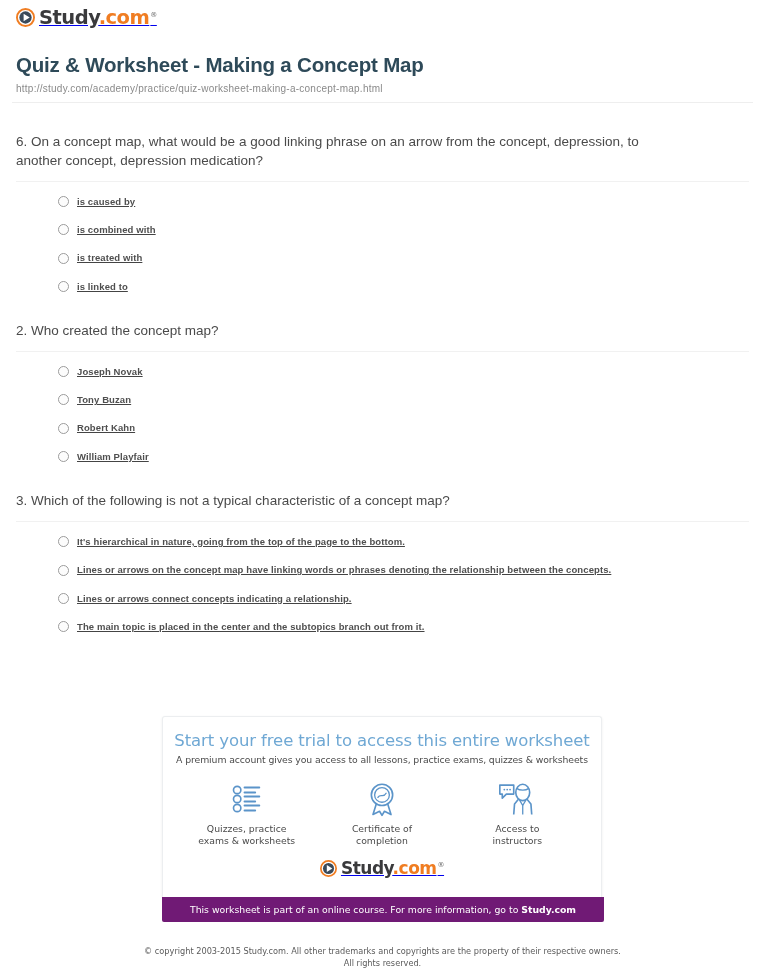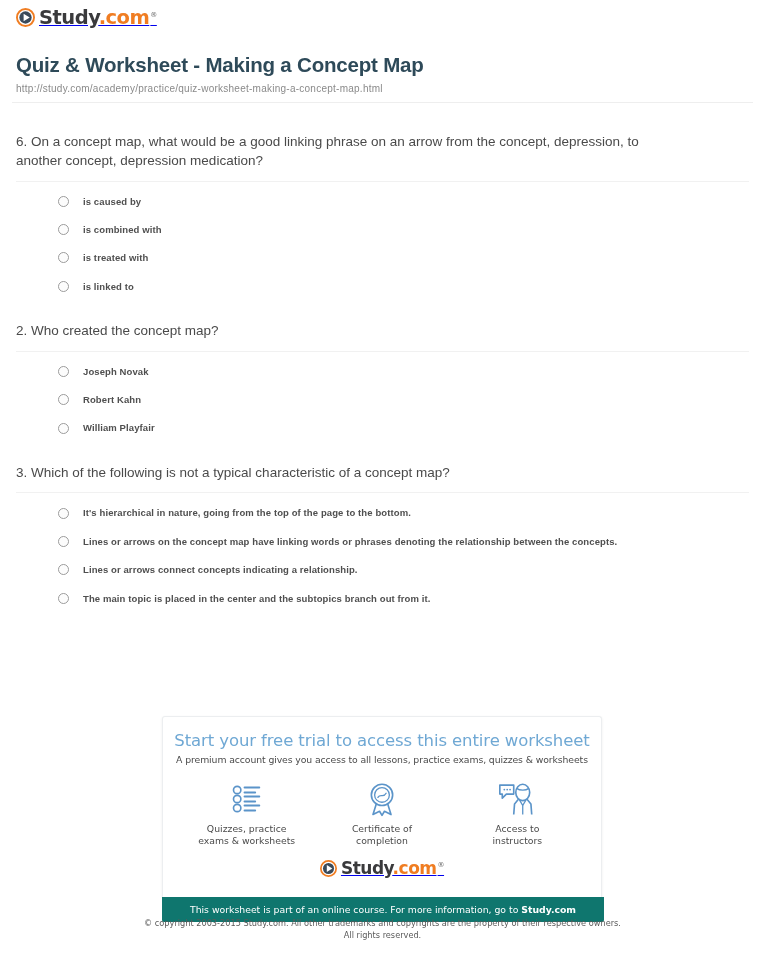--- a/index.html
+++ b/index.html
@@ -98,23 +98,24 @@
     border-top: 1px solid #f1f1f1;
     margin: 10px 0 0 0;
   }
   .choices {
     list-style: none;
     margin: 0;
     padding: 14px 0 0 42px;
   }
   .choice {
     display: flex;
-    align-items: center;
-    gap: 14px;
+    align-items: flex-end;
+    gap: 8px;
     margin-bottom: 17px;
+    text-decoration: underline;
   }
   .choice:last-child { margin-bottom: 0; }
   .radio {
     width: 9px;
     height: 9px;
     flex: 0 0 9px;
     border: 1px solid #9b9b9b;
     border-radius: 50%;
     background: #fcfcfc;
     box-shadow: inset 0 0 0 1px #ffffff;
@@ -188,37 +189,37 @@
   .promo-logo-row {
     display: flex;
     justify-content: center;
     align-items: center;
     padding: 4px 0 10px 0;
   }
   .promo-logo-row .logo-word { font-size: 17px; }
   .promo-logo-row .logo-mark { width: 17px; height: 17px; flex-basis: 17px; }
 
   .promo-banner {
-    background: #0f766e;
+    background: #701a75;
     color: #ffffff;
     text-align: center;
     font-family: "DejaVu Sans", sans-serif;
     font-size: 9.3px;
     padding: 7px 4px;
     width: 442px;
     box-sizing: border-box;
     border-radius: 0 0 2px 2px;
   }
   .promo-banner b { font-weight: 700; }
 
   
   .footer {
     position: absolute;
     left: 0;
-    top: 918px;
+    top: 946px;
     width: 765px;
     text-align: center;
     font-family: "DejaVu Sans", sans-serif;
     font-size: 8.2px;
     color: #5a5a5a;
     line-height: 1.45;
   }
   .footer div { margin: 0; }
 </style>
 </head>
@@ -270,20 +271,24 @@
       </ul>
     </div>
 
     <div class="question-block">
       <p class="question-text">2. Who created the concept map?</p>
       <hr class="question-rule">
       <ul class="choices">
         <li class="choice">
           <span class="radio"></span>
           <span class="choice-label">Joseph Novak</span>
+        </li>
+        <li class="choice">
+          <span class="radio"></span>
+          <span class="choice-label">Tony Buzan</span>
         </li>
         <li class="choice">
           <span class="radio"></span>
           <span class="choice-label">Robert Kahn</span>
         </li>
         <li class="choice">
           <span class="radio"></span>
           <span class="choice-label">William Playfair</span>
         </li>
       </ul>

